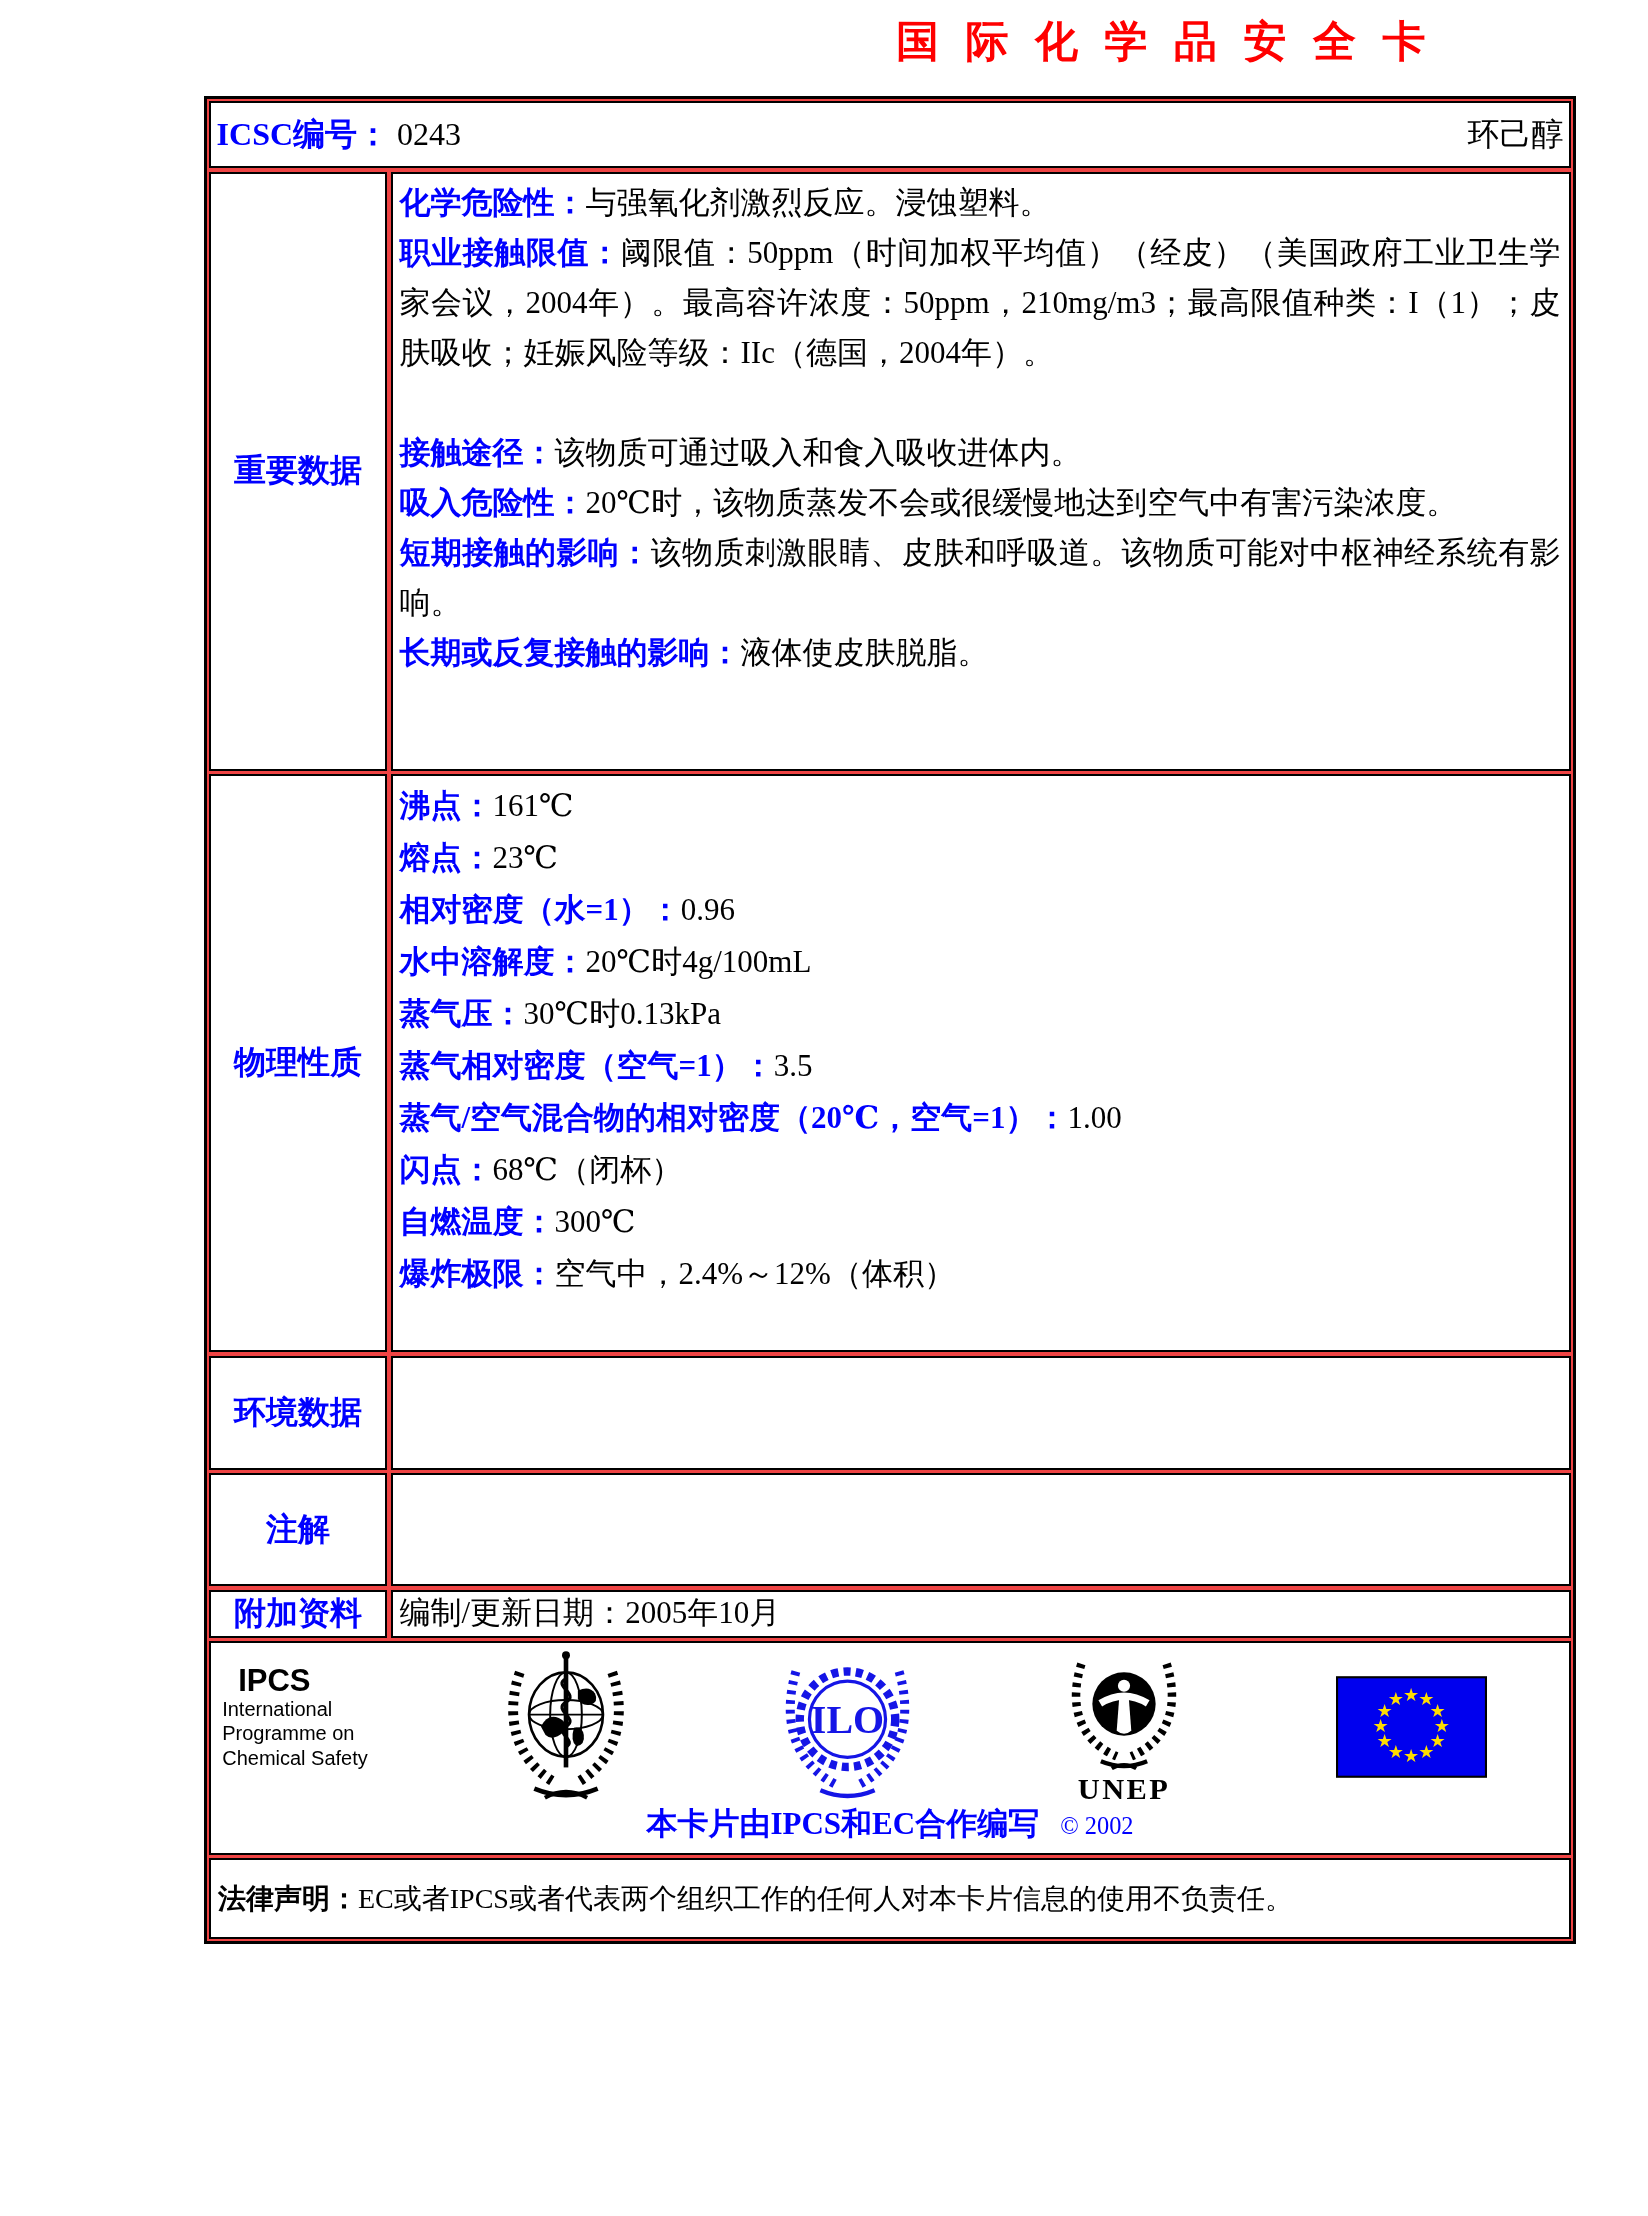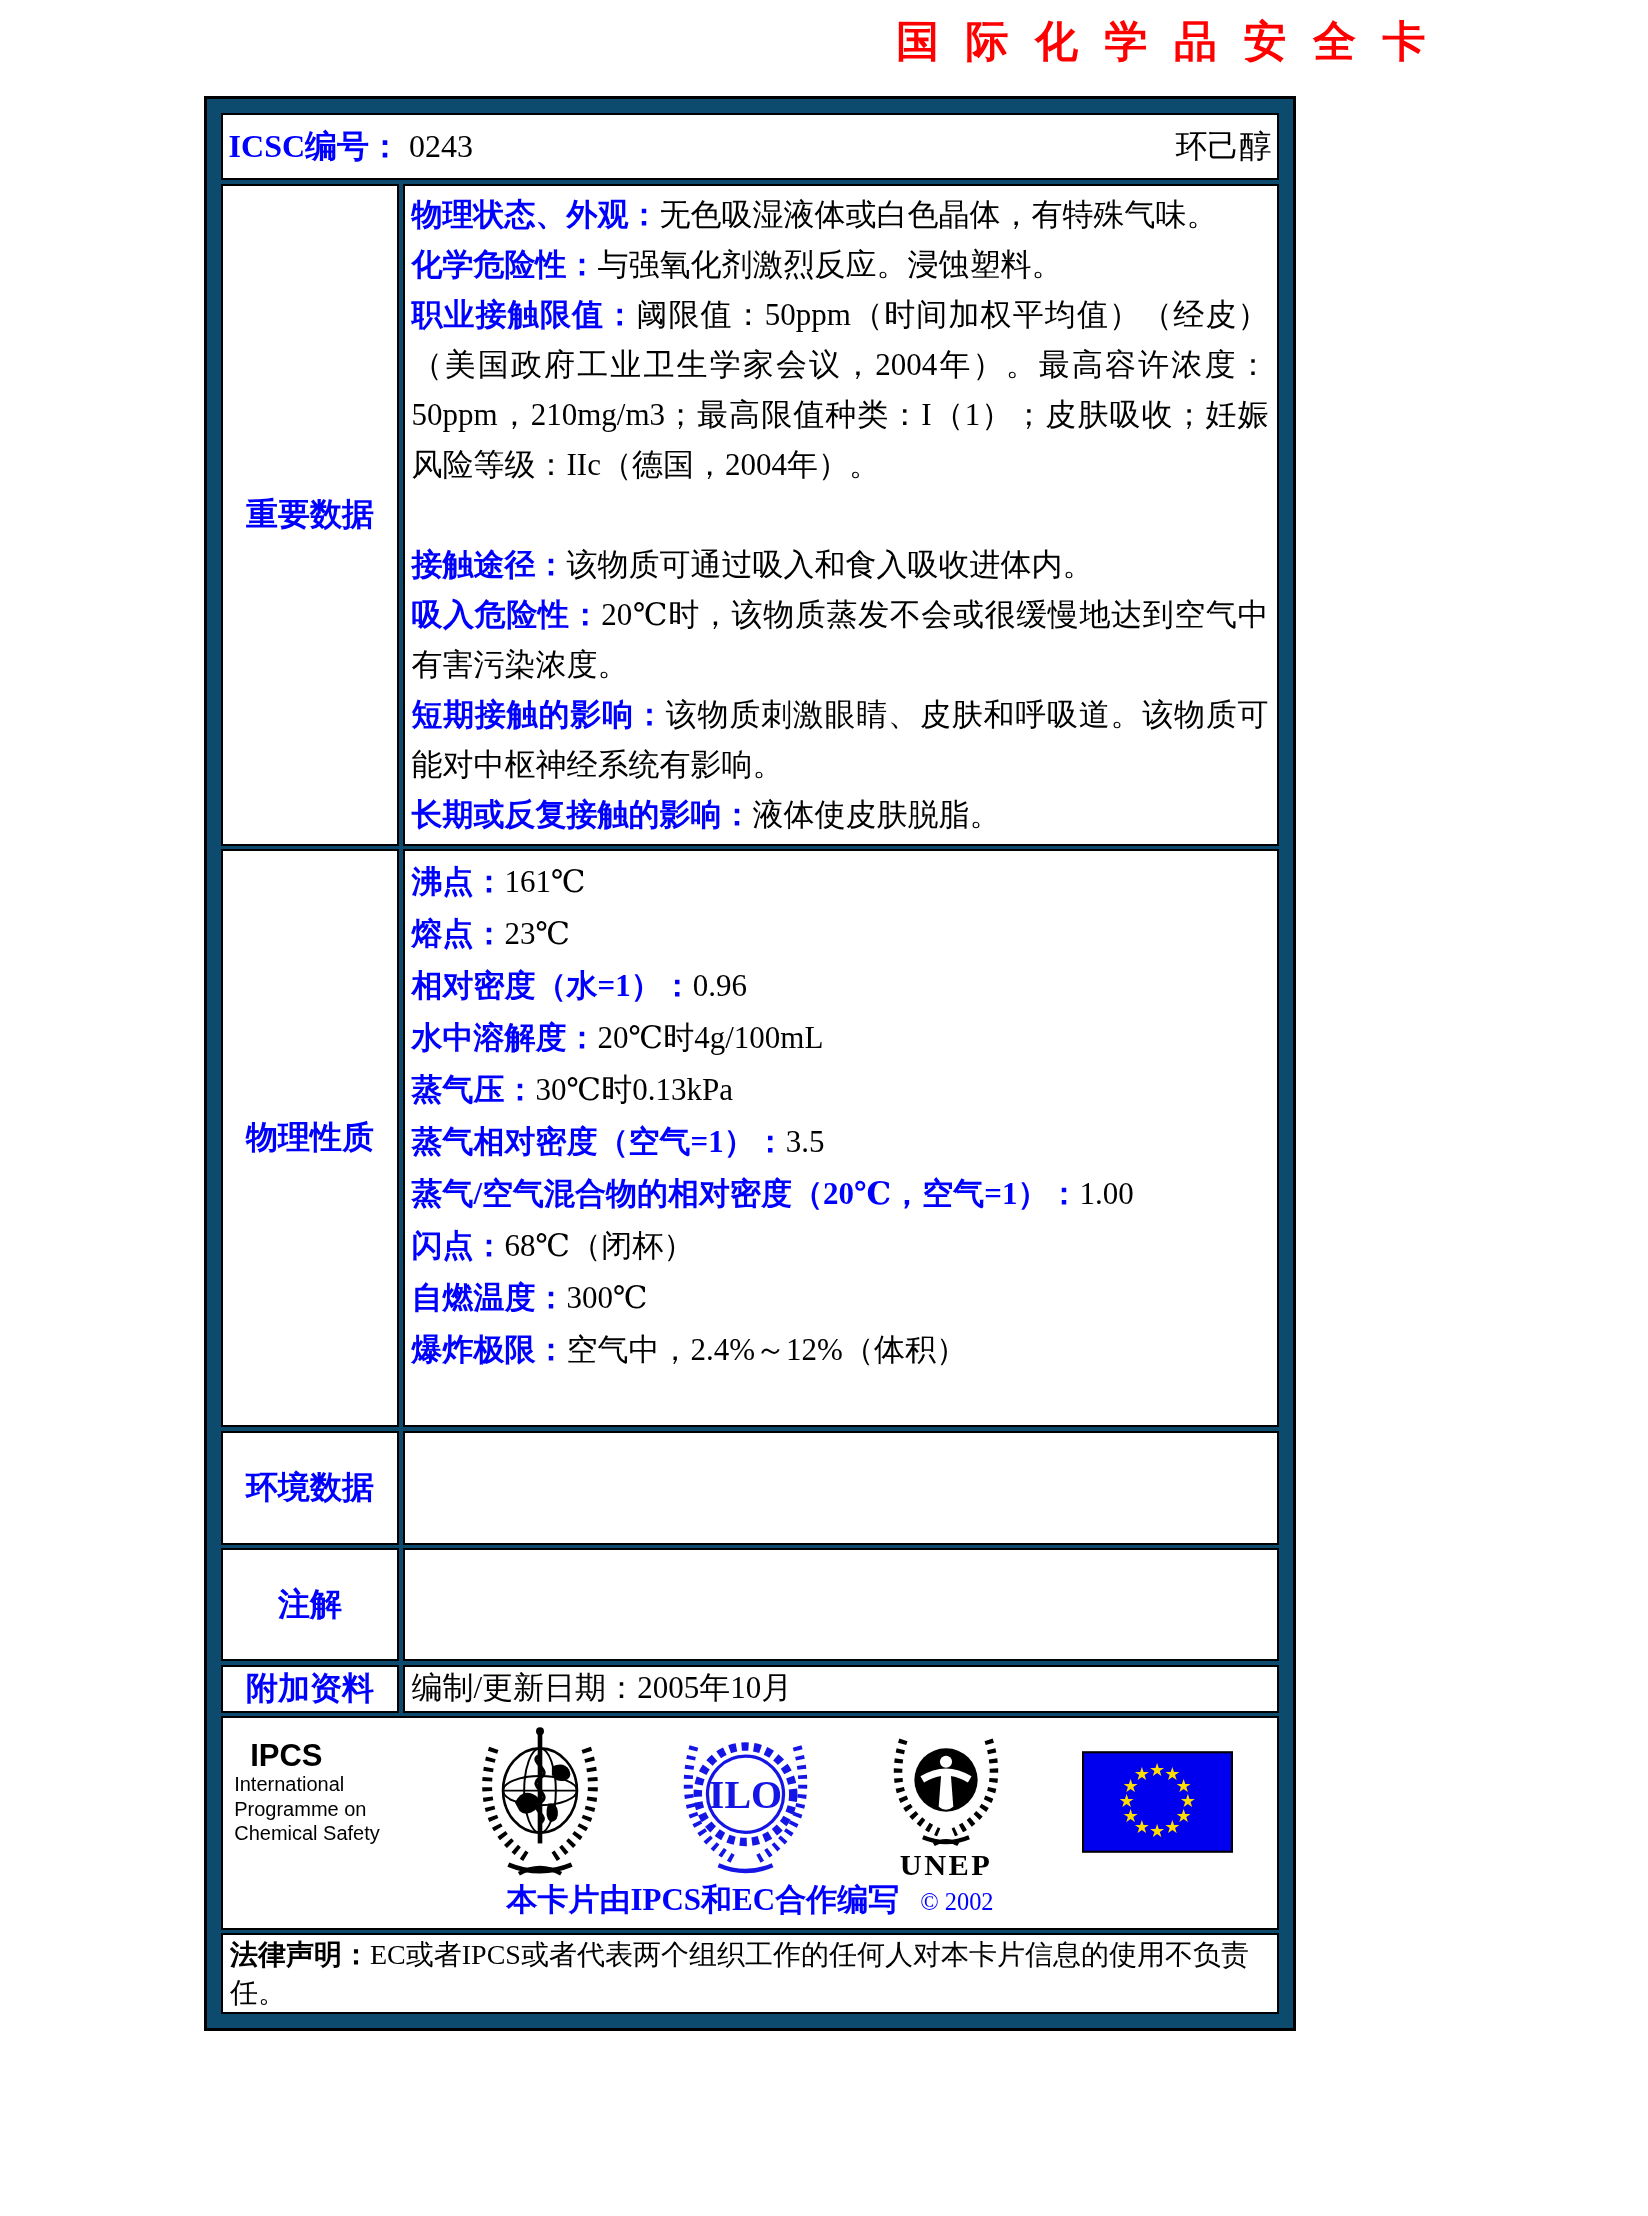--- a/index.html
+++ b/index.html
@@ -1,21 +1,21 @@
 <!DOCTYPE html>
 <html style="font-size:11px"><head>
 <meta charset="utf-8">
 <style>
   html,body{margin:0;padding:0;background:#ffffff;}
   .page{position:relative;width:1649px;height:2216px;background:#fff;
         font-family:"Liberation Serif","DejaVu Serif",serif;color:#000;overflow:hidden;}
   .title{position:absolute;left:204px;top:12.5px;width:1248px;text-align:right;
          font-size:43px;font-weight:bold;color:#ff0000;letter-spacing:26.5px;text-indent:26.5px;}
-  .card{position:absolute;left:204px;top:96px;width:1092px;box-sizing:border-box;
-        border:3.5px solid #000;padding:14px;display:flex;flex-direction:column;gap:3.5px;background:#0c4a6e;}
+  .card{position:absolute;left:204px;top:96px;width:1372px;box-sizing:border-box;
+        border:3.5px solid #000;padding:2px;display:flex;flex-direction:column;gap:3.5px;background:#ef4444;}
   .row{display:flex;gap:3.5px;}
   .cell{border:2.8px solid #000;box-sizing:border-box;background:#fff;}
   .label-cell{flex:0 0 178px;display:flex;align-items:center;justify-content:center;
               color:#0000ff;font-weight:bold;font-size:32px;text-align:center;}
   .content-cell{flex:1 1 auto;padding:4.2px 8.4px 4.2px 7px;font-size:31px;line-height:50px;}
   .hdr-cell{flex:1;display:flex;align-items:center;justify-content:space-between;
             min-height:67px;padding:0 5.6px;font-size:32px;}
   .k{color:#0000ff;font-weight:bold;}
   .v{color:#000;}
   .para{text-align:justify;margin:0;}
@@ -54,21 +54,20 @@
           <span class="k">ICSC编号：</span>
           <span class="v">0243</span>
         </span>
         <span class="v">环己醇</span>
       </div>
     </div>
 
     <div class="row">
       <div class="cell label-cell">重要数据</div>
       <div class="cell content-cell imp">
-        <p class="para"><span class="k">物理状态、外观：</span><span class="v">无色吸湿液体或白色晶体，有特殊气味。</span></p>
         <p class="para"><span class="k">化学危险性：</span><span class="v">与强氧化剂激烈反应。浸蚀塑料。</span></p>
         <p class="para"><span class="k">职业接触限值：</span><span class="v">阈限值：50ppm（时间加权平均值）（经皮）（美国政府工业卫生学家会议，2004年）。最高容许浓度：50ppm，210mg/m3；最高限值种类：I（1）；皮肤吸收；妊娠风险等级：IIc（德国，2004年）。</span></p>
         <p class="para group-gap"><span class="k">接触途径：</span><span class="v">该物质可通过吸入和食入吸收进体内。</span></p>
         <p class="para"><span class="k">吸入危险性：</span><span class="v">20℃时，该物质蒸发不会或很缓慢地达到空气中有害污染浓度。</span></p>
         <p class="para"><span class="k">短期接触的影响：</span><span class="v">该物质刺激眼睛、皮肤和呼吸道。该物质可能对中枢神经系统有影响。</span></p>
         <p class="para"><span class="k">长期或反复接触的影响：</span><span class="v">液体使皮肤脱脂。</span></p>
       </div>
     </div>
 
     <div class="row">

